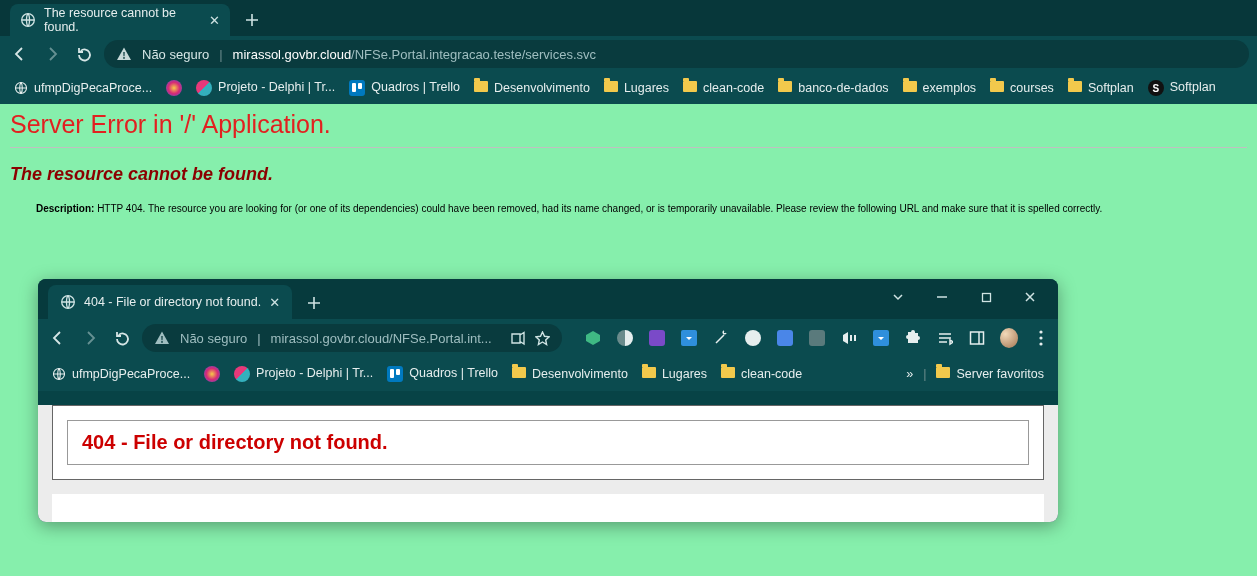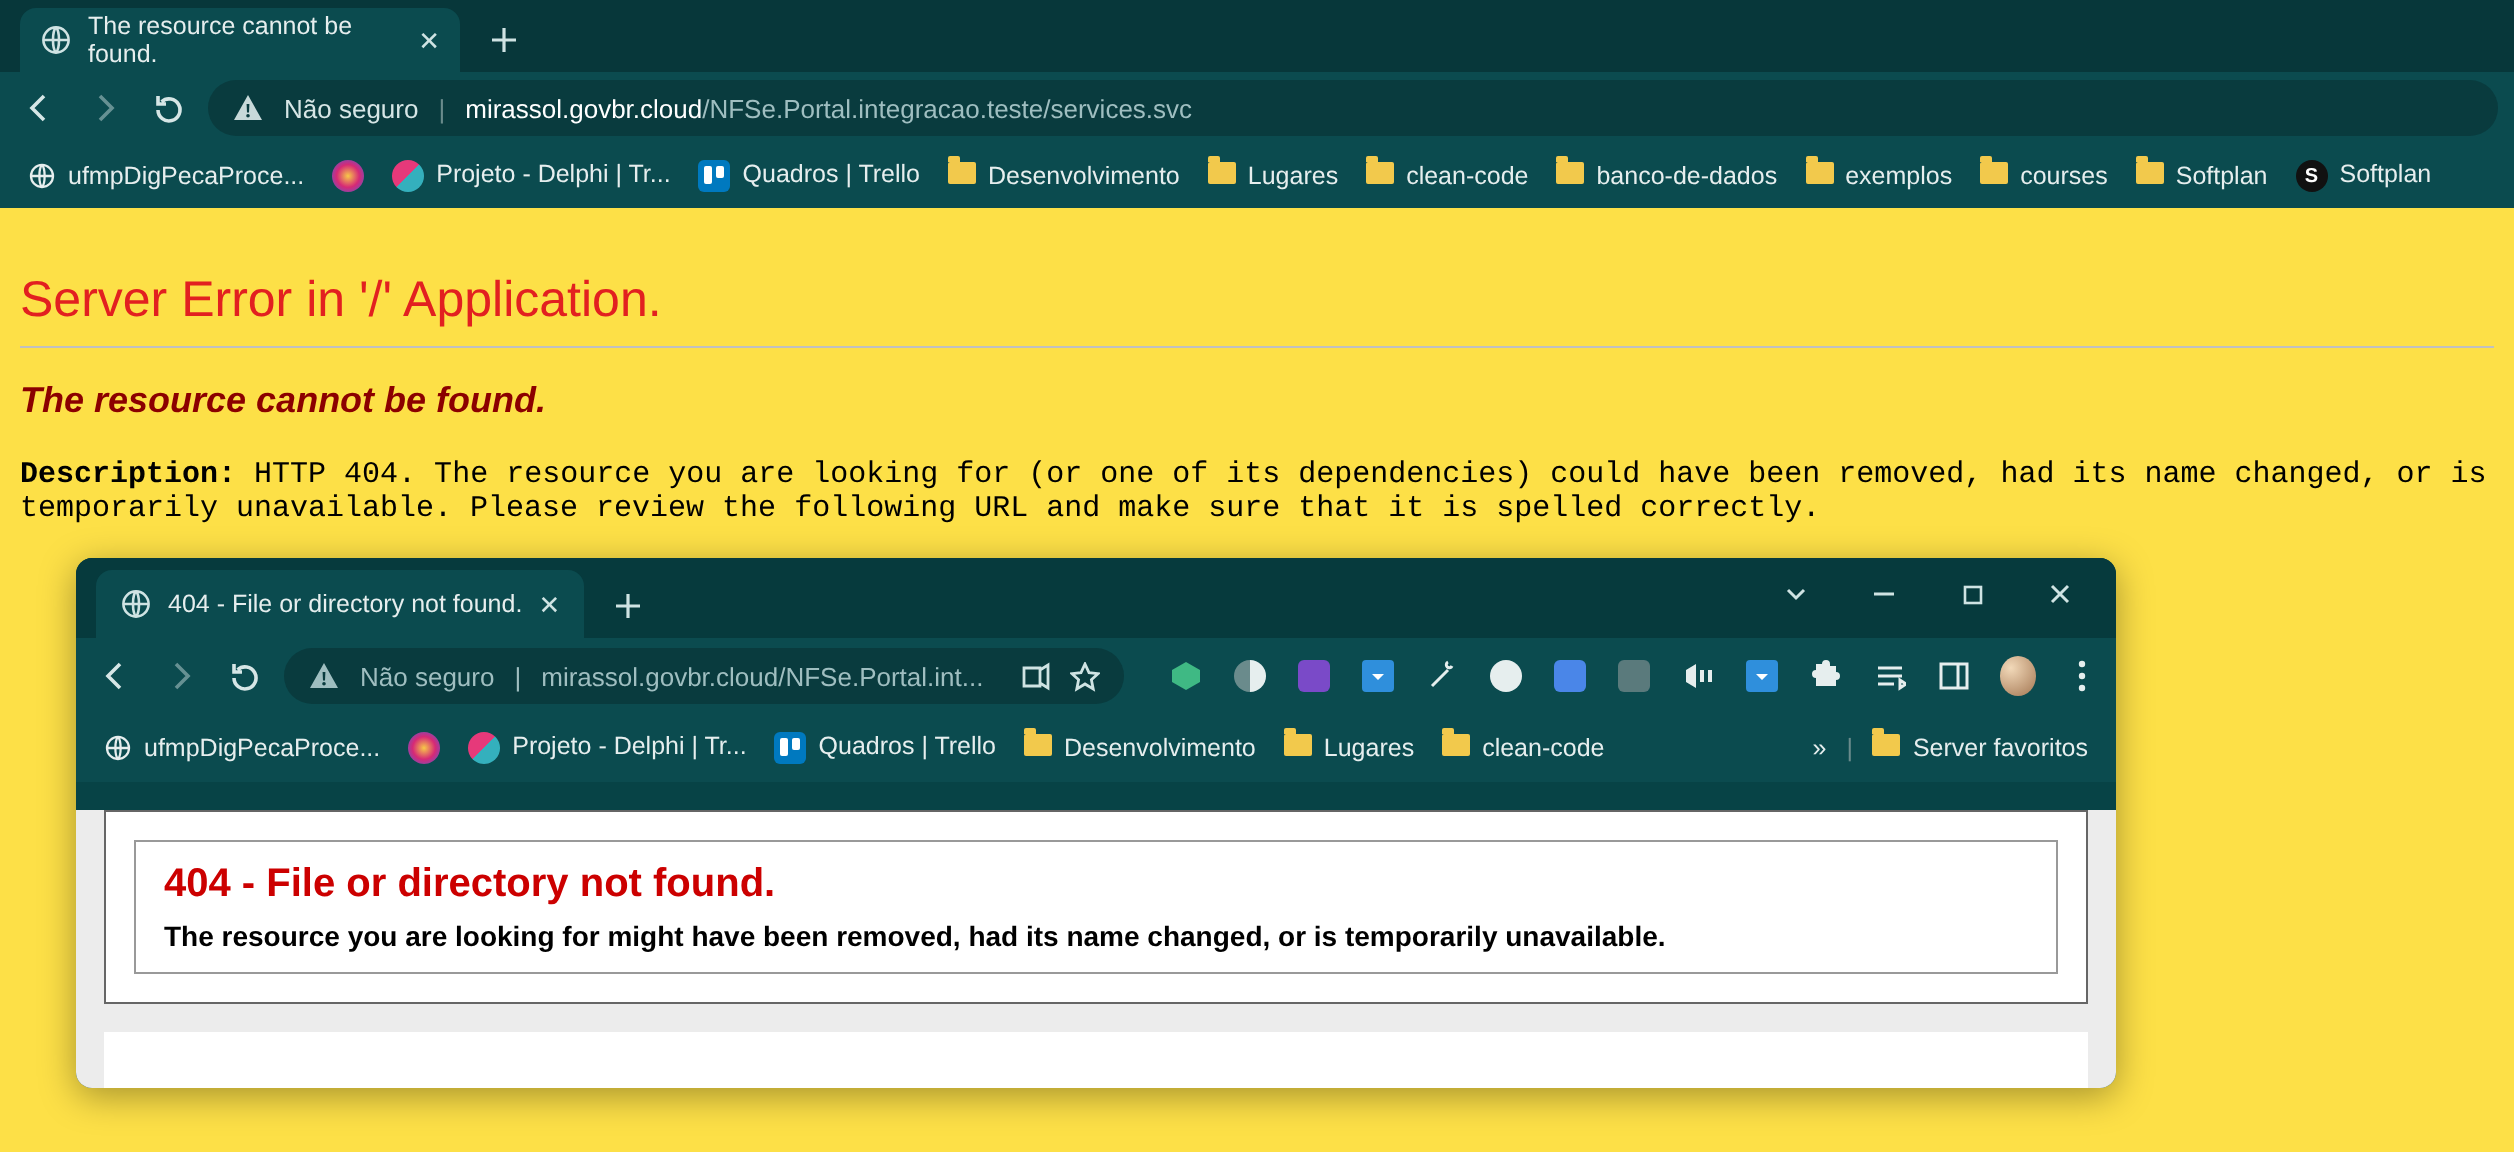--- a/index.html
+++ b/index.html
@@ -120,22 +120,22 @@
   background: linear-gradient(135deg, #e6397a 0 50%, #34b0bd 50% 100%);
   display: inline-block;
 }
 .bm .sp-icon {
   width: 16px; height: 16px; border-radius: 50%;
   background: #111; color: #fff; font-size: 10px; font-weight: bold;
   display: inline-flex; align-items: center; justify-content: center;
 }
 
 .page-outer {
-  background: #fde047;
-  padding: 32px 10px 10px;
+  background: #86efac;
+  padding: 6px 10px 10px;
   flex: 1;
   position: relative;
 }
 .h-server {
   font-family: Verdana, sans-serif;
   color: #e22020;
   font-weight: normal;
   font-size: 25px;
 }
 .page-outer hr {
@@ -145,24 +145,25 @@
 }
 .h-resource {
   font-family: Verdana, sans-serif;
   color: #8b0000;
   font-style: italic;
   font-weight: bold;
   font-size: 18px;
   margin-bottom: 18px;
 }
 .desc-row, .requrl-row {
-  font-family: Liberation Mono, monospace;
-  font-size: 15px;
+  font-family: Liberation Sans, sans-serif;
+  font-size: 10px;
   color: #000;
   margin-bottom: 10px;
+  margin-left: 26px;
 }
 .desc-row b, .requrl-row b { font-weight: bold; }
 
 .inner-window {
   position: absolute;
   left: 38px;
   top: 175px;
   width: 1020px;
   background: #074346;
   border-radius: 8px;
@@ -601,21 +602,20 @@
               <span class="folder"></span>
               <span>Server favoritos</span>
             </span>
         </div>
       </div>
 
       <div class="inner-content">
         <div class="inner-body">
           <fieldset>
             <h2>404 - File or directory not found.</h2>
-            <h3>The resource you are looking for might have been removed, had its name changed, or is temporarily unavailable.</h3>
           </fieldset>
         </div>
         <div class="inner-pad"></div>
       </div>
     </div>
 
   </div>
 </div>
 
 </body></html>

